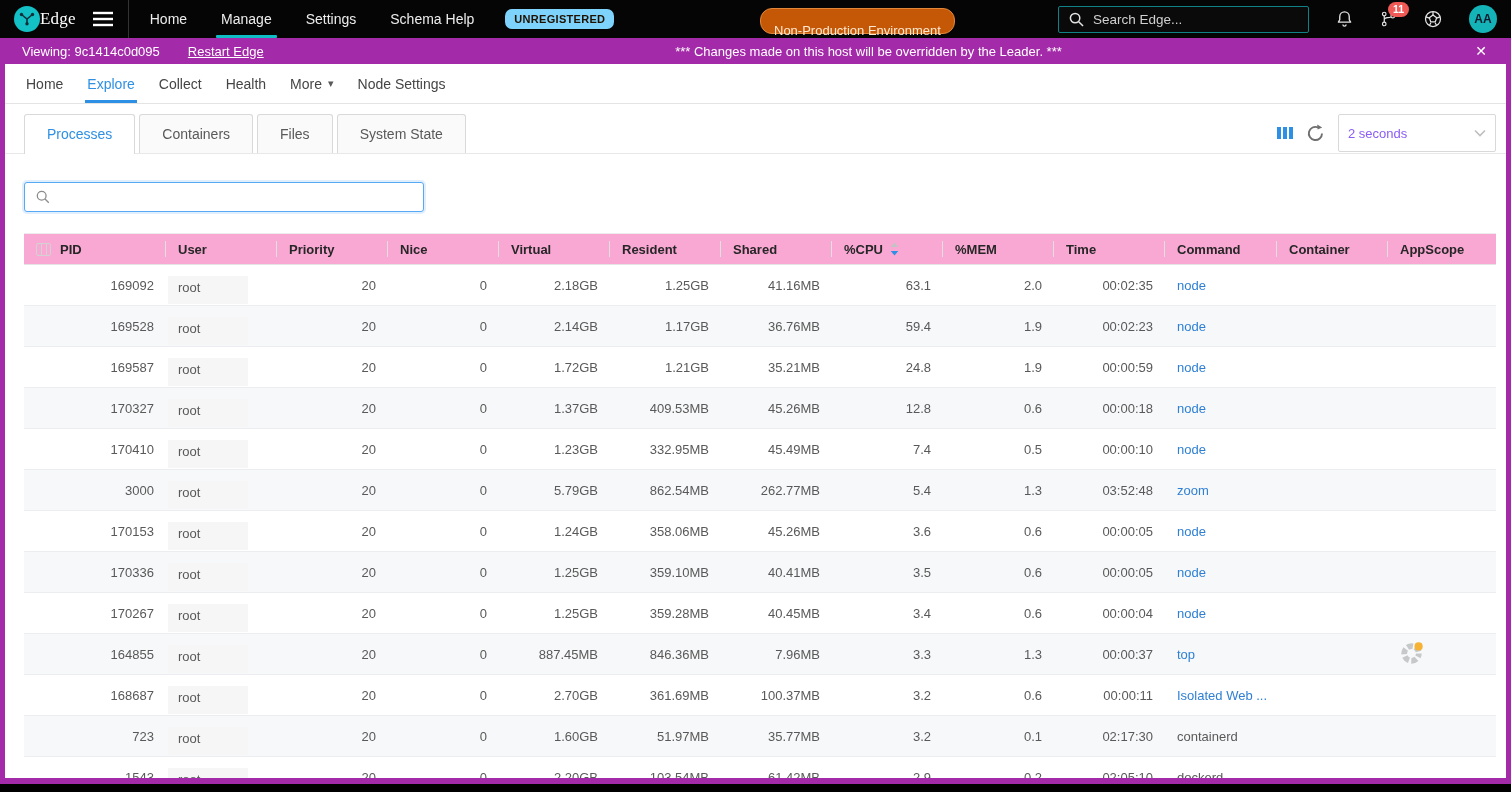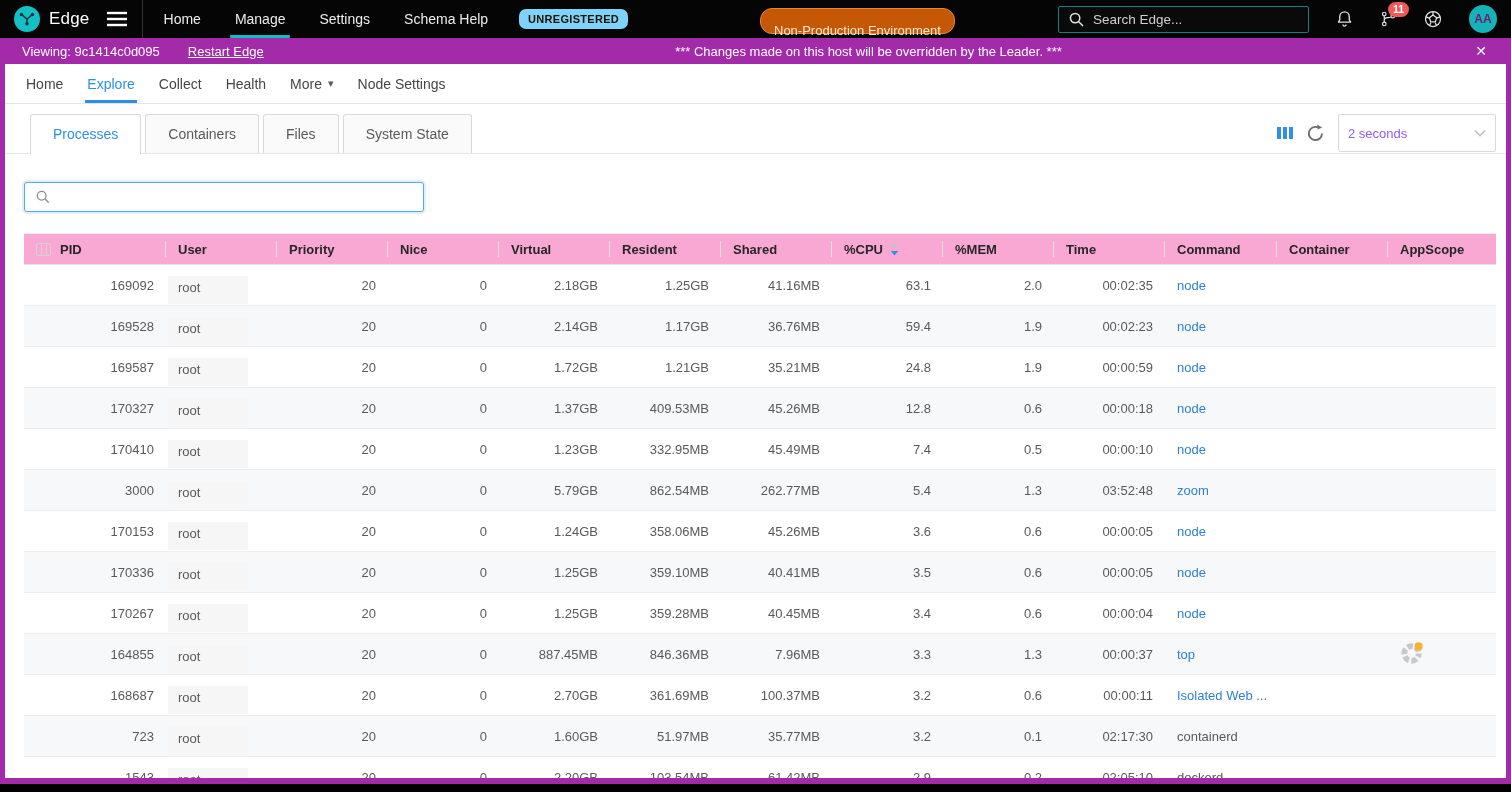--- a/index.html
+++ b/index.html
@@ -13,21 +13,21 @@
 
   
   .topbar {
     position:relative; height:38px; background:#050505;
     display:flex; align-items:center; color:#fff;
   }
   .brand {
     display:flex; align-items:center; height:100%;
     padding:0 14px 0 14px; border-right:1px solid #333;
   }
-  .brand-name { font-size:17px; margin-left:9px; color:#fff; letter-spacing:.2px; }
+  .brand-name { font-size:17px; margin-left:0; color:#fff; letter-spacing:.2px;font-family:Liberation Serif, serif; }
   .hamburger { margin-left:16px; cursor:pointer; }
   .topnav { display:flex; height:100%; align-items:stretch; margin-left:4px; }
   .nav-item {
     position:relative; display:flex; align-items:center;
     padding:0 17px; font-size:14px; color:#ededed; cursor:pointer;
   }
   .nav-item.active::after {
     content:""; position:absolute; left:12px; right:12px; bottom:0; height:3px;
     background:#0fbdc4; border-radius:1px;
   }
@@ -48,21 +48,21 @@
     color:#d8d8d8; cursor:text;
   }
   .top-search-ph { font-size:13.5px; color:#d0d0d0; }
   .icon-btn { position:relative; display:flex; align-items:center; cursor:pointer; }
   .count-badge {
     position:absolute; top:-8px; right:-12px; background:#ef5956; color:#fff;
     font-size:10.5px; line-height:15px; padding:0 5px; border-radius:8px; font-weight:bold;
   }
   .avatar {
     width:28px; height:28px; border-radius:50%; background:#14b3b8;
-    color:#701a75; font-size:12px; font-weight:bold;
+    color:#0f172a; font-size:12px; font-weight:bold;
     display:flex; align-items:center; justify-content:center; cursor:pointer;
   }
 
   
   .banner {
     height:26px; background:#a32aa8; color:#fff;
     display:flex; align-items:center; font-size:13px; padding:0 22px;
   }
   .restart { margin-left:28px; text-decoration:underline; color:#fff; cursor:pointer; }
   .banner-msg { margin:0 auto; }
@@ -86,21 +86,21 @@
   }
   .tab.active { color:#2e90e4; }
   .tab.active::after {
     content:""; position:absolute; left:0; right:0; bottom:0; height:3px; background:#2e90e4;
   }
   .caret { font-size:11px; color:#595959; }
 
   
   .subtabs-row {
     margin-top:9px; height:41px; display:flex; align-items:flex-end;
-    border-bottom:1px solid #e8e8e8; padding:0 10px 0 25px;
+    border-bottom:1px solid #e8e8e8; padding:0 10px 0 19px;
   }
   .subtabs { display:flex; align-items:flex-end; gap:4px; }
   .subtab {
     height:39px; line-height:38px; padding:0 22px; font-size:14px;
     background:#fafafa; color:#595959; border:1px solid #d9d9d9; border-bottom:0;
     border-radius:3px 3px 0 0; cursor:pointer; white-space:nowrap;
   }
   .subtab.active {
     height:40px; line-height:39px; margin-bottom:-1px; background:#fff;
     color:#2e90e4; z-index:2; position:relative;

